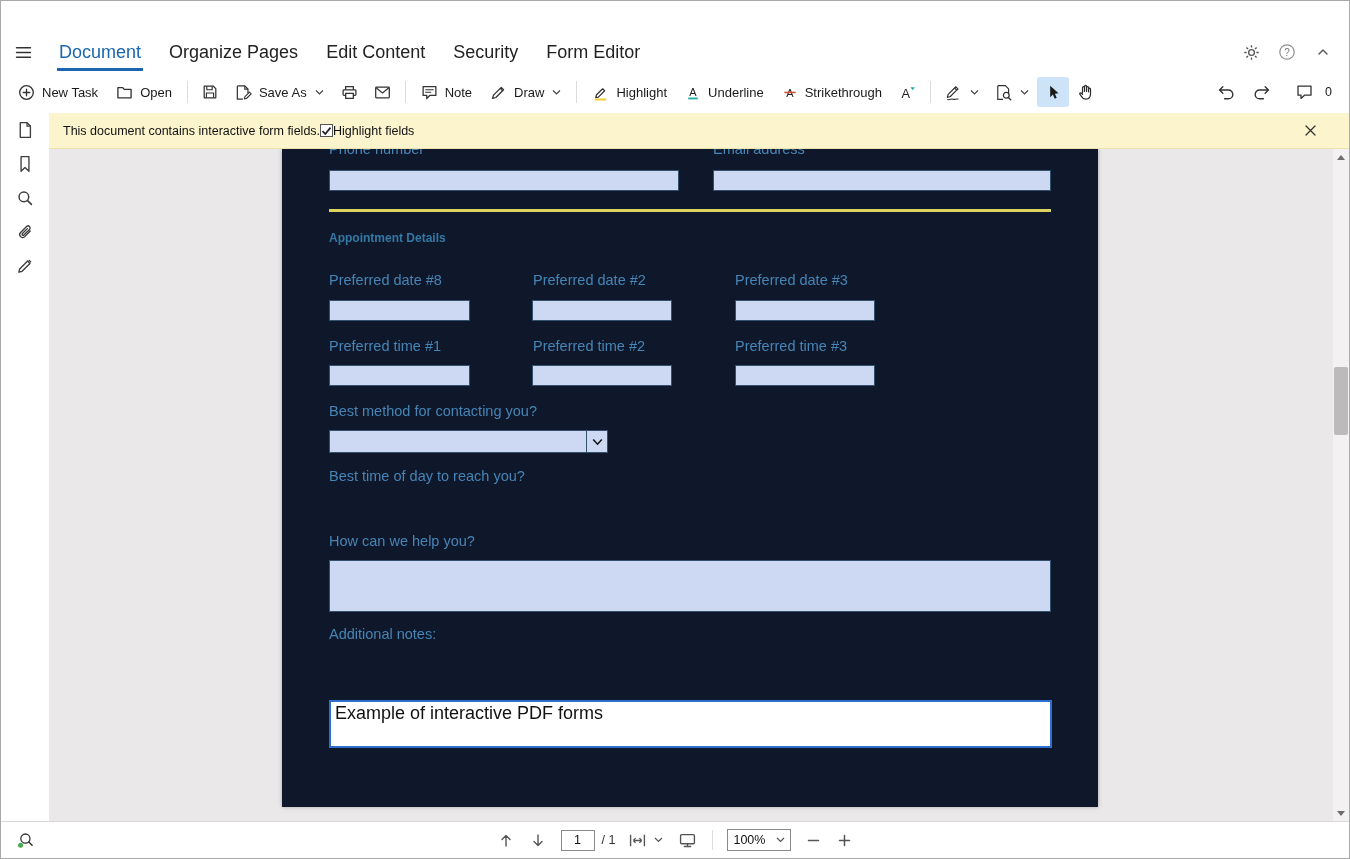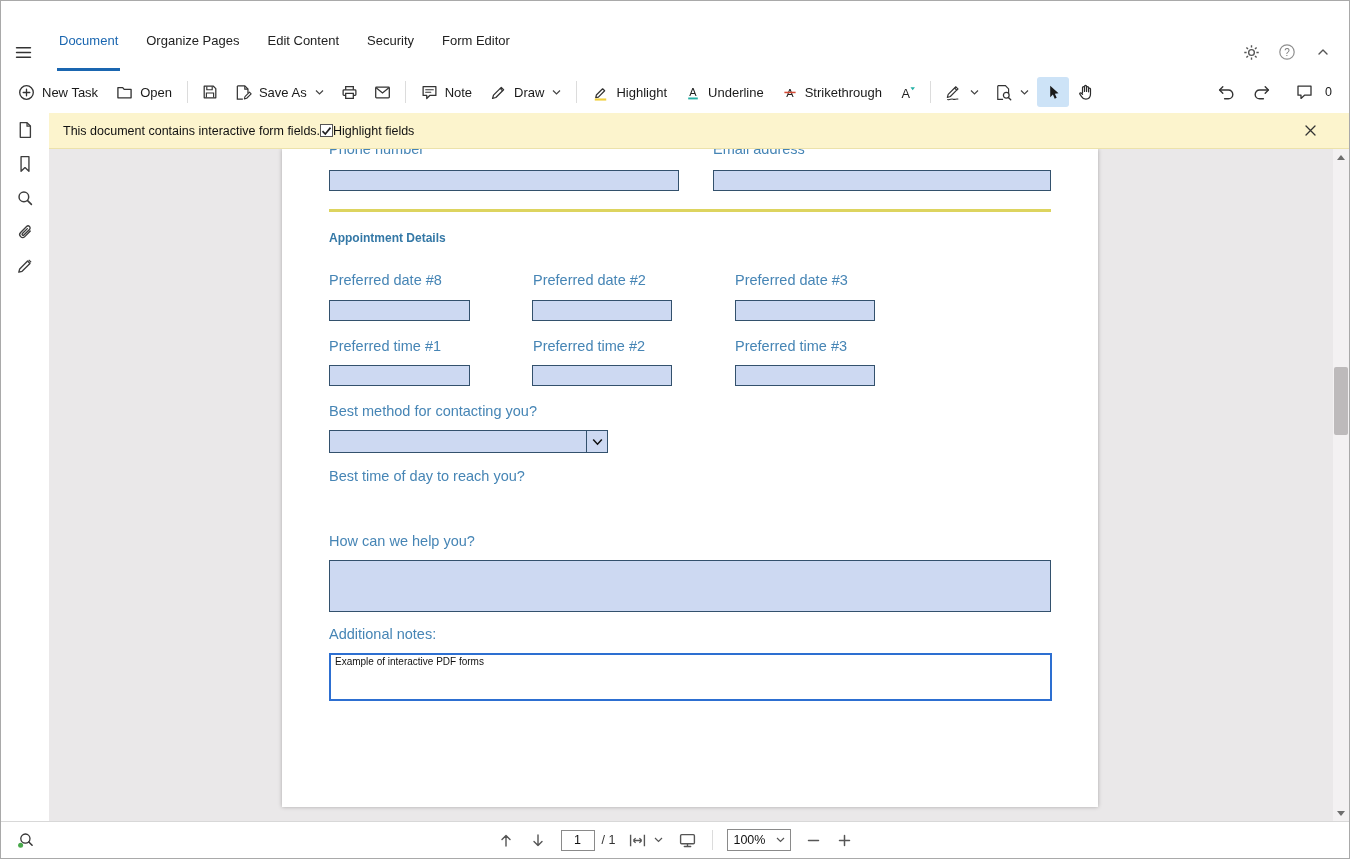--- a/index.html
+++ b/index.html
@@ -10,21 +10,21 @@
   
   .titlebar { position:absolute; top:0; left:0; right:0; height:32px; display:flex; align-items:center; background:#fff; }
   .logo { width:18px; height:18px; margin-left:9px; display:flex; }
   .title-text { margin-left:9px; font-size:12px; color:#111; }
   .win-controls { margin-left:auto; display:flex; height:100%; }
   .win-btn { width:46px; height:100%; display:flex; align-items:center; justify-content:center; }
 
   
   .menubar { position:absolute; top:32px; left:0; right:0; height:38px; display:flex; align-items:stretch; background:#fff; }
   .hamburger { width:44px; display:flex; align-items:center; justify-content:center; }
-  .tab { padding:0 14px; display:flex; font-size:13px; color:#222; position:relative; }
+  .tab { padding:0 14px; display:flex; align-items:center; font-size:18px; color:#222; position:relative; }
   .tab.active { color:#1a66b0; }
   .tab.active::after { content:""; position:absolute; left:12px; right:12px; bottom:0; height:3px; background:#1a66b0; }
   .menubar-right { margin-left:auto; display:flex; align-items:center; gap:8px; padding-right:12px; }
   .icon-btn { width:28px; height:28px; display:flex; align-items:center; justify-content:center; border-radius:3px; }
 
   
   .toolbar { position:absolute; top:70px; left:0; right:0; height:42px; display:flex; align-items:center; padding:0 8px; background:#fff; }
   .tbtn { display:flex; align-items:center; gap:7px; padding:0 9px; height:30px; border-radius:3px; font-size:13px; color:#1a1a1a; white-space:nowrap; }
   .tbtn.icon-only { padding:0 8px; }
   .tool-selected { background:#cde3f7; }
@@ -39,30 +39,30 @@
   .notif-check { display:flex; align-items:center; font-size:12.5px; color:#111; }
   .checkbox { width:13px; height:13px; border:1px solid #555; background:#fff; display:flex; align-items:center; justify-content:center; }
   .notif-close { margin-left:auto; margin-right:12px; width:26px; height:26px; display:flex; align-items:center; justify-content:center; }
 
   
   .sidebar { position:absolute; top:112px; left:0; width:48px; bottom:37px; background:#fff; display:flex; flex-direction:column; align-items:center; }
   .side-item { width:48px; height:34px; display:flex; align-items:center; justify-content:center; }
 
   
   .viewport { position:absolute; top:148px; left:48px; right:16px; bottom:37px; background:#eae8e9; overflow:hidden; }
-  .page { position:absolute; left:233px; top:0; width:816px; height:658px; background:#ffffff; box-shadow:0 0 4px rgba(0,0,0,.28); overflow:hidden; }
+  .page { position:absolute; left:233px; top:0; width:816px; height:658px; background:#0f172a; box-shadow:0 0 4px rgba(0,0,0,.28); overflow:hidden; }
 
   .f-label { position:absolute; color:#4685b5; font-size:14.5px; line-height:17px; white-space:nowrap; }
   .f-field { position:absolute; background:#cdd9f2; border:1.5px solid #33516d; }
   .combo { position:absolute; background:#cdd9f2; border:1.5px solid #33516d; }
   .combo-chev { position:absolute; top:0; bottom:0; right:0; width:21px; border-left:1.5px solid #33516d; display:flex; align-items:center; justify-content:center; }
   .combo-value { position:absolute; left:5px; top:3px; font-size:14.5px; color:#111; }
   .section-title { position:absolute; color:#3478a6; font-size:12px; font-weight:bold; white-space:nowrap; }
   .divider-yellow { position:absolute; height:3px; background:#ddd45f; }
-  .notes-field { position:absolute; background:#fff; border:2px solid #2d6fd1; font-size:10px; color:#111; padding:1px 4px; }
+  .notes-field { position:absolute; background:#fff; border:2px solid #2d6fd1; font-size:18px; color:#111; padding:1px 4px;margin-top:47px; }
 
   
   .scrollbar { position:absolute; top:148px; right:0; width:16px; bottom:37px; background:#f3f1f2; }
   .sb-arrow { position:absolute; left:0; width:16px; height:16px; display:flex; align-items:center; justify-content:center; }
   .sb-arrow.up { top:0; }
   .sb-arrow.down { bottom:0; }
   .sb-thumb { position:absolute; left:1px; width:14px; top:218px; height:68px; background:#bdbabb; border-radius:2px; }
 
   
   .statusbar { position:absolute; left:0; right:0; bottom:0; height:37px; background:#fff; border-top:1px solid #d8d8d8; display:flex; align-items:center; justify-content:center; }

